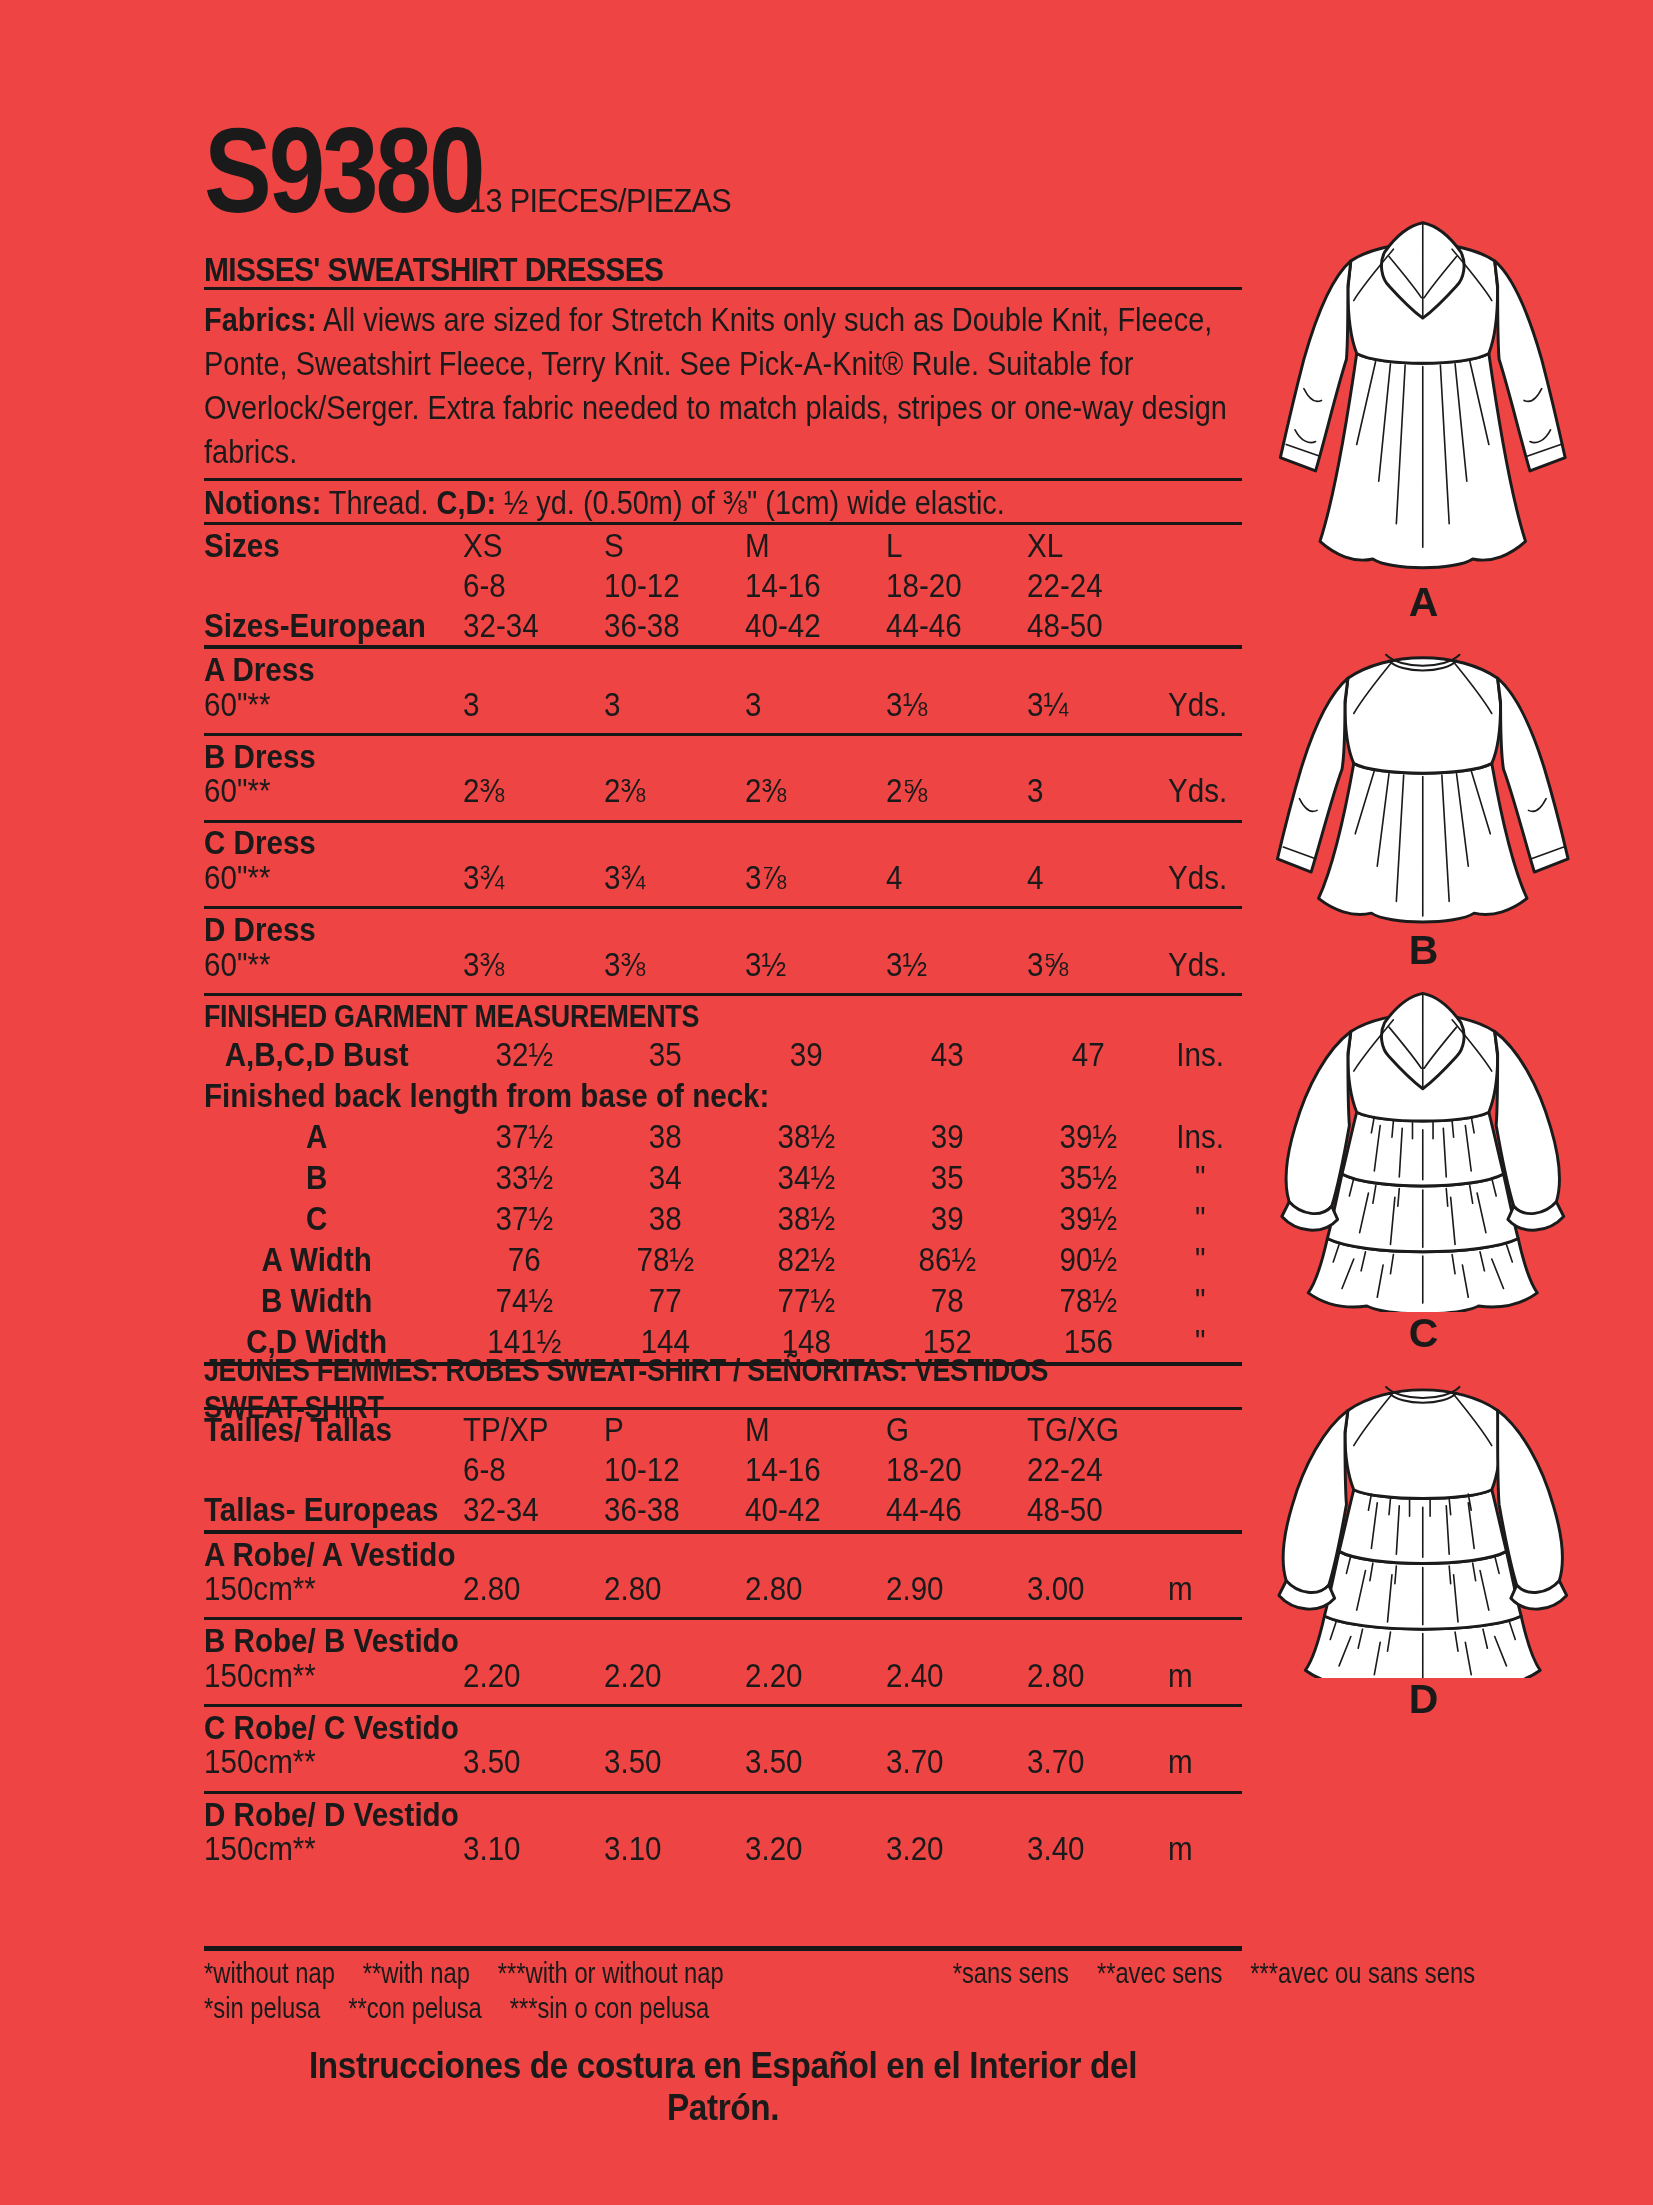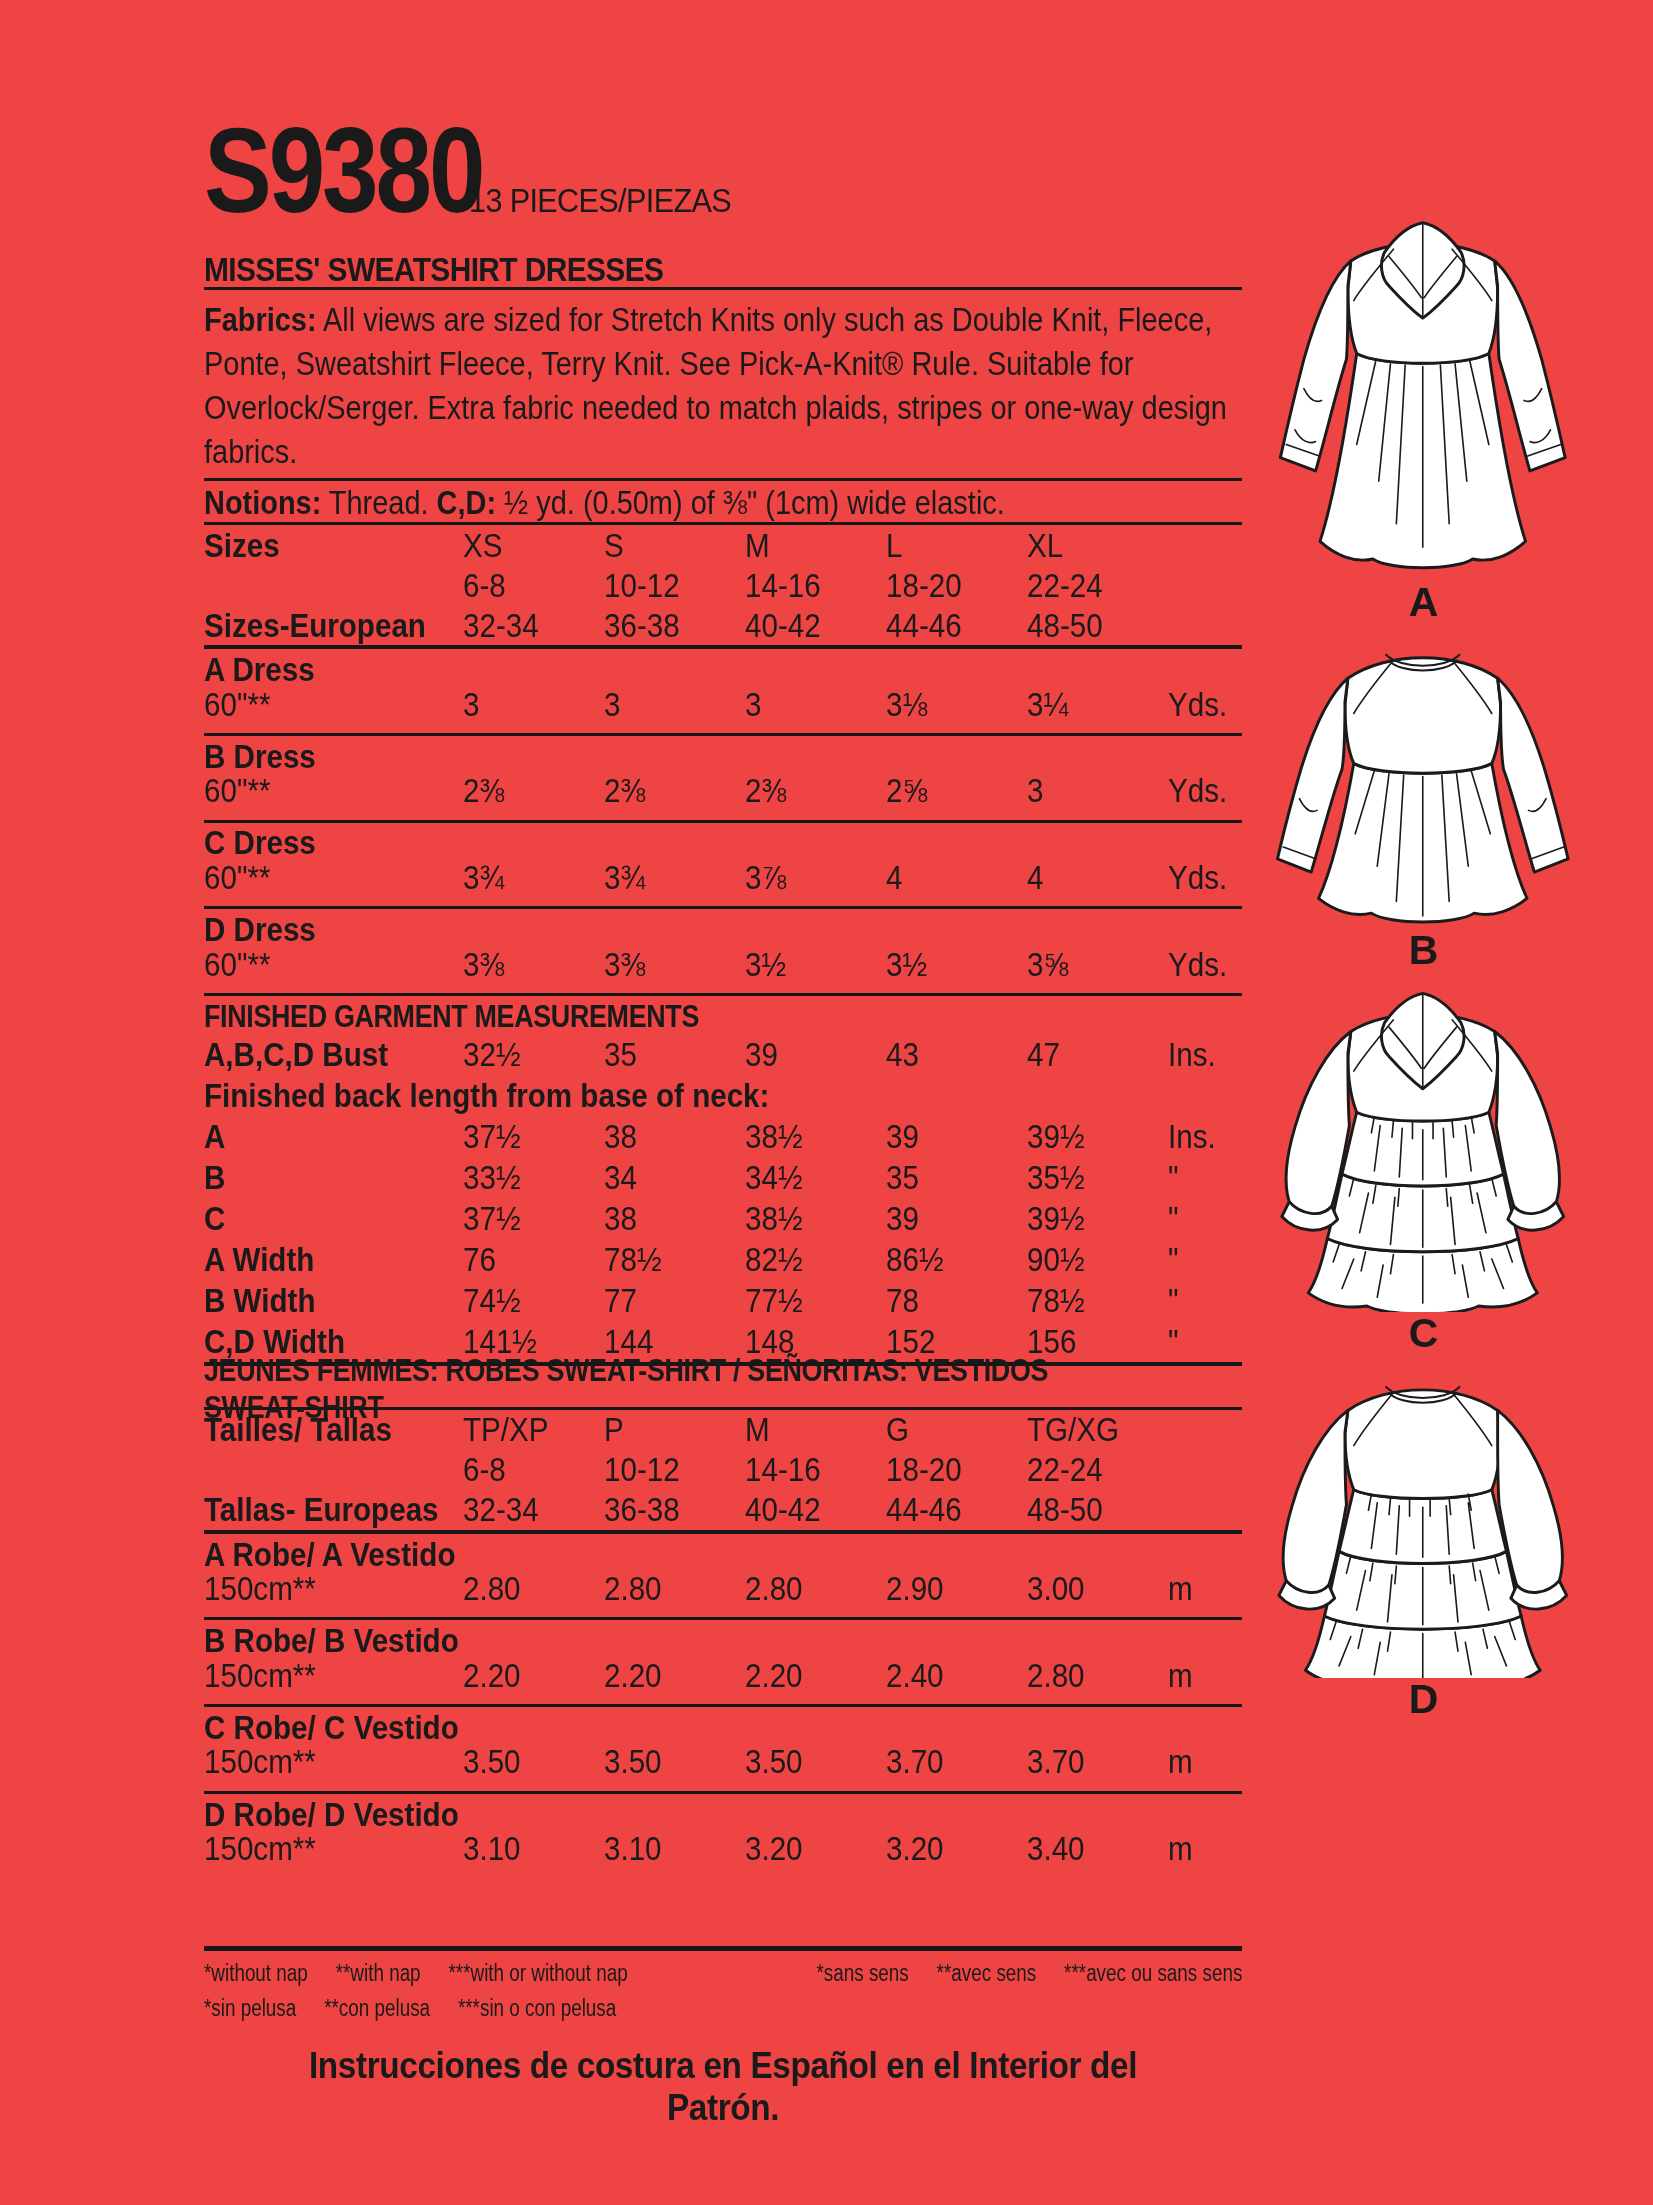--- a/index.html
+++ b/index.html
@@ -38,25 +38,25 @@
   .sections .section{border-bottom:3.7px solid #171717;padding:4.4px 0 10.3px;}
   .sections.metrage .section:last-child{border-bottom:0;}
   .section .trow{height:37px;}
   .sec-name{height:32px;font-size:34px;font-weight:700;display:flex;align-items:center;
             transform:scaleX(.87);transform-origin:0 50%;}
 
   .heading{height:35px;font-size:32px;font-weight:700;letter-spacing:-0.4px;display:flex;
            align-items:center;transform:scaleX(.84);transform-origin:0 50%;}
   .heading.fin{margin-top:2.9px;}
   .heading.fr{margin-top:5.9px;}
-  .fin-rows .trow{height:41px;}
+  .fin-rows .trow{height:41px;text-align:center;}
 
   
   .fn-block{margin-top:4.4px;}
-  .fn-row{display:flex;justify-content:space-between;font-size:23px;line-height:35px;}
+  .fn-row{display:flex;justify-content:space-between;font-size:29px;line-height:35px;}
   .fn-group{display:inline-flex;gap:34px;white-space:nowrap;transform:scaleX(.82);
             transform-origin:0 50%;}
   .fn-group.r{transform-origin:100% 50%;}
 
   .bottom-note{margin-top:19px;text-align:center;font-size:37px;font-weight:700;
                letter-spacing:-0.4px;transform:scaleX(.9);}
 
   
   .figures{position:absolute;left:1247px;top:212px;width:353px;}
   .figure{display:flex;flex-direction:column;align-items:center;margin-bottom:11.8px;}

